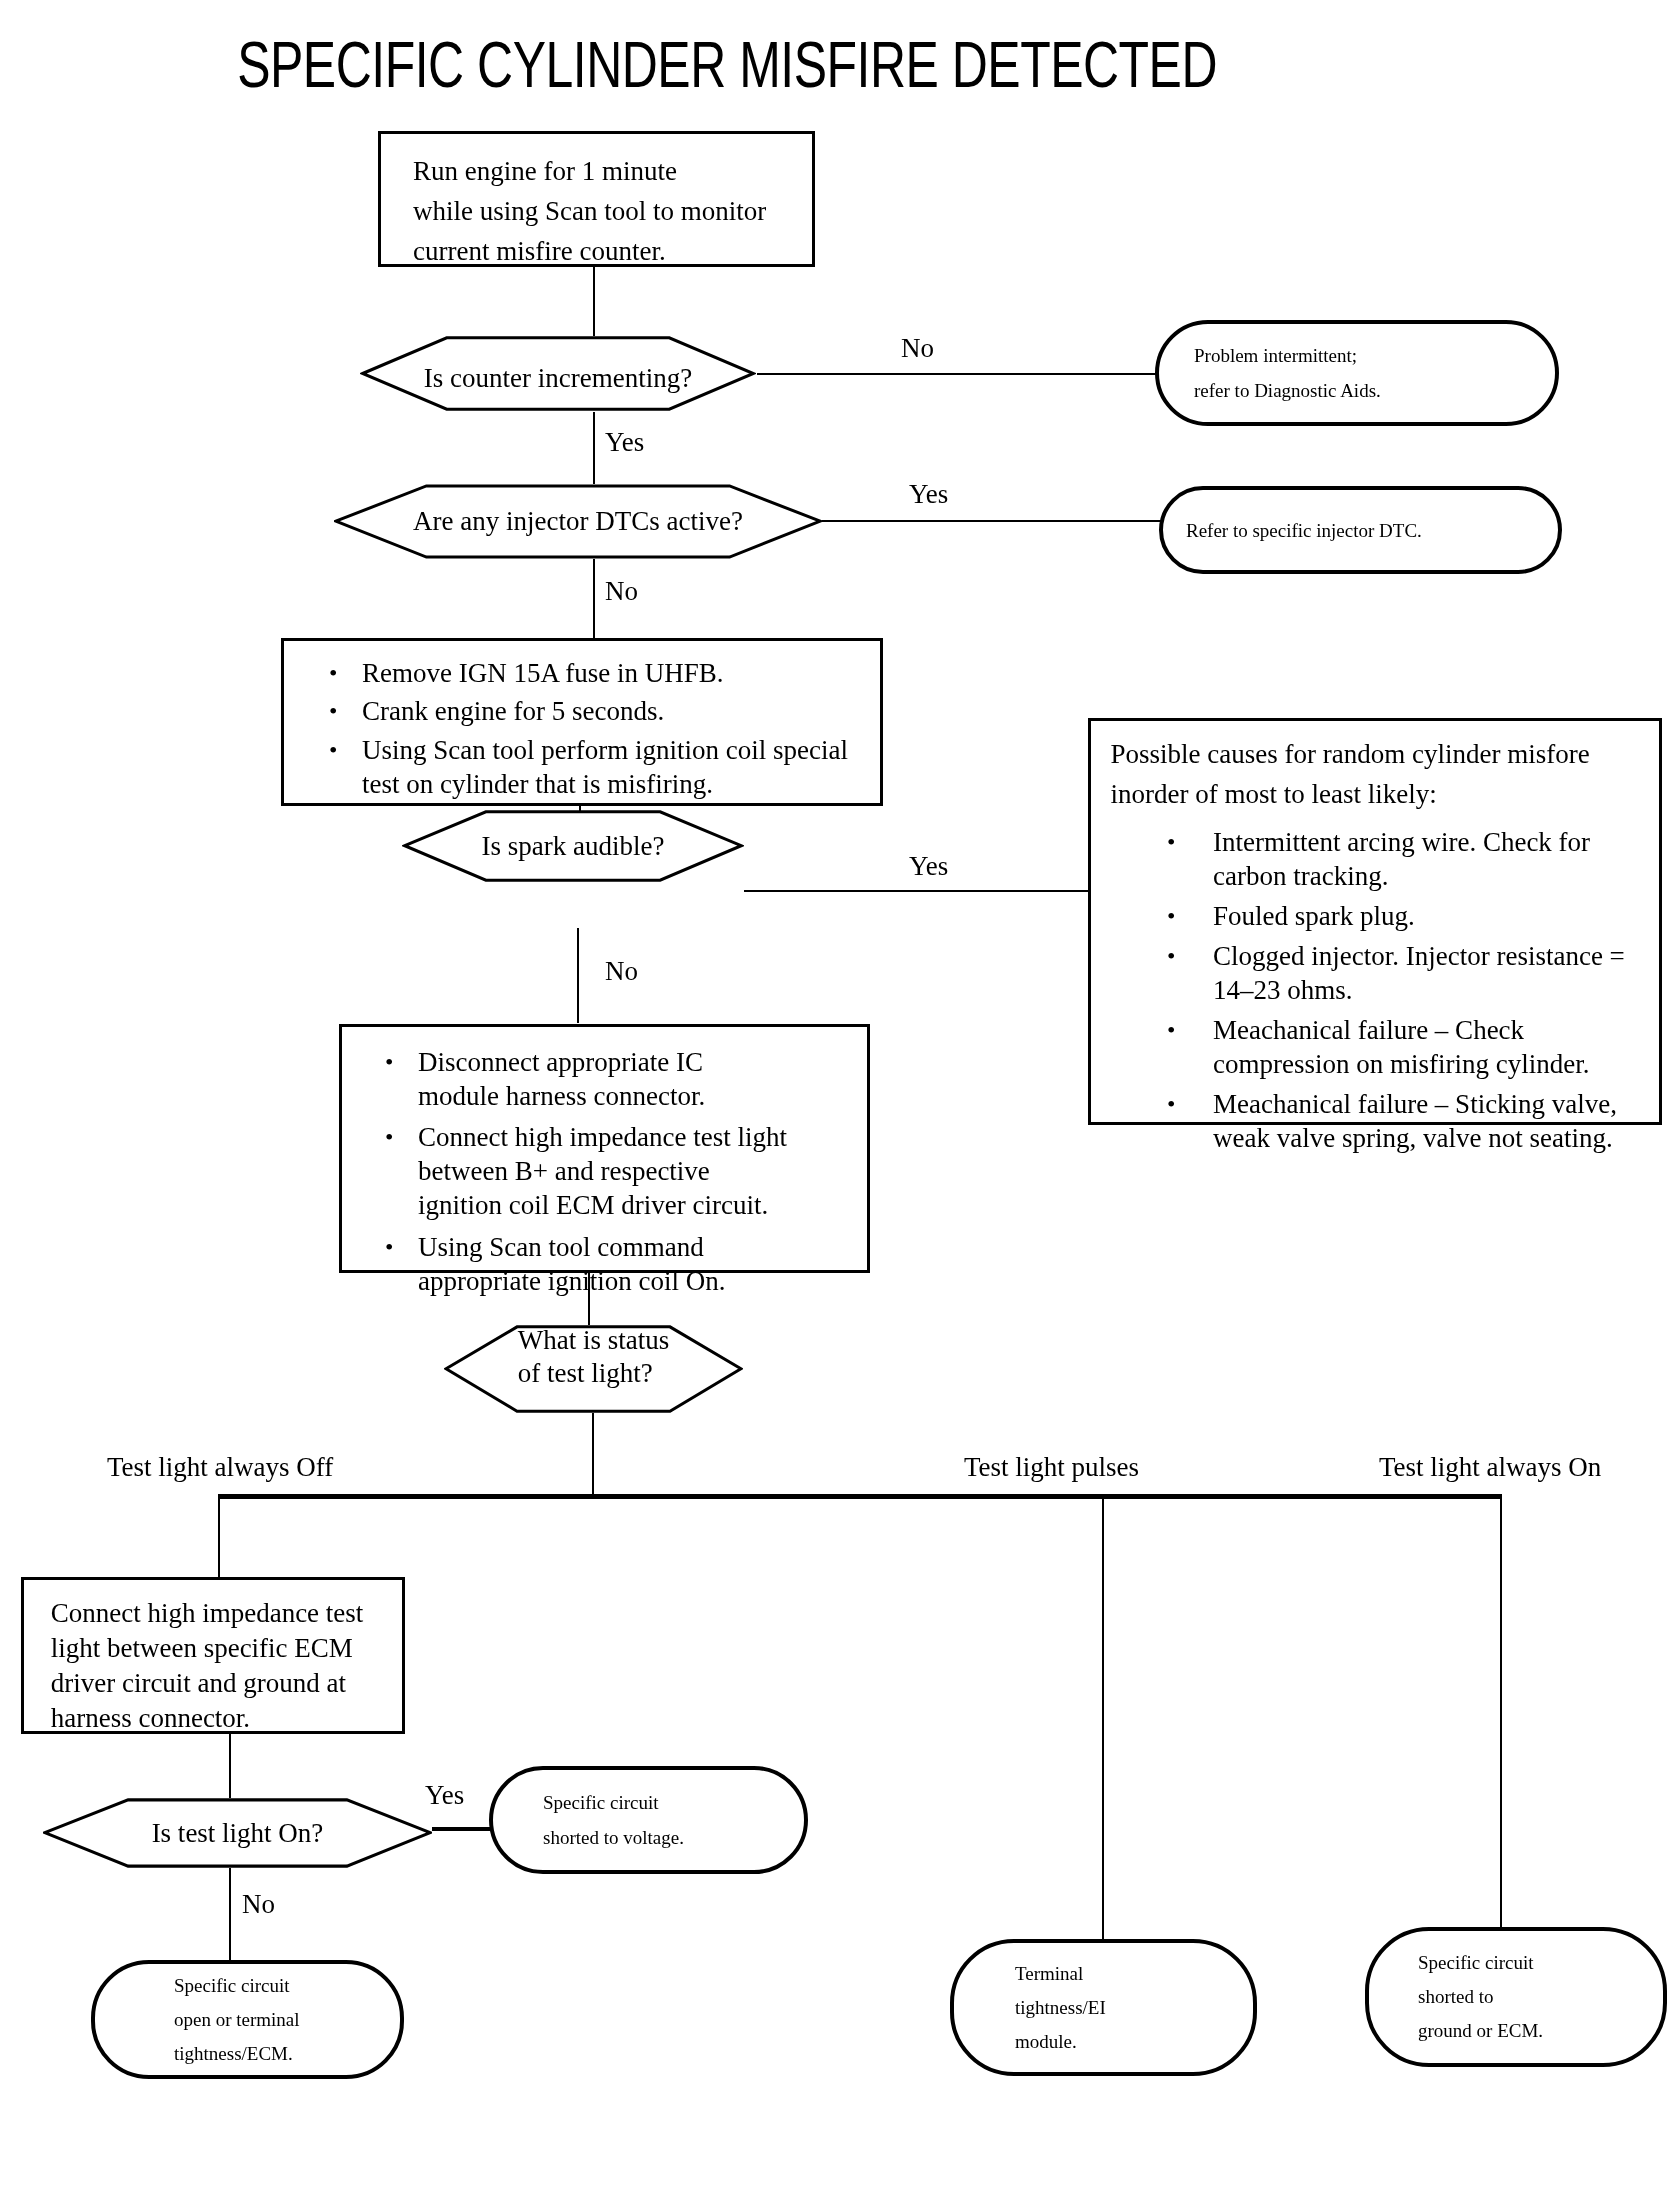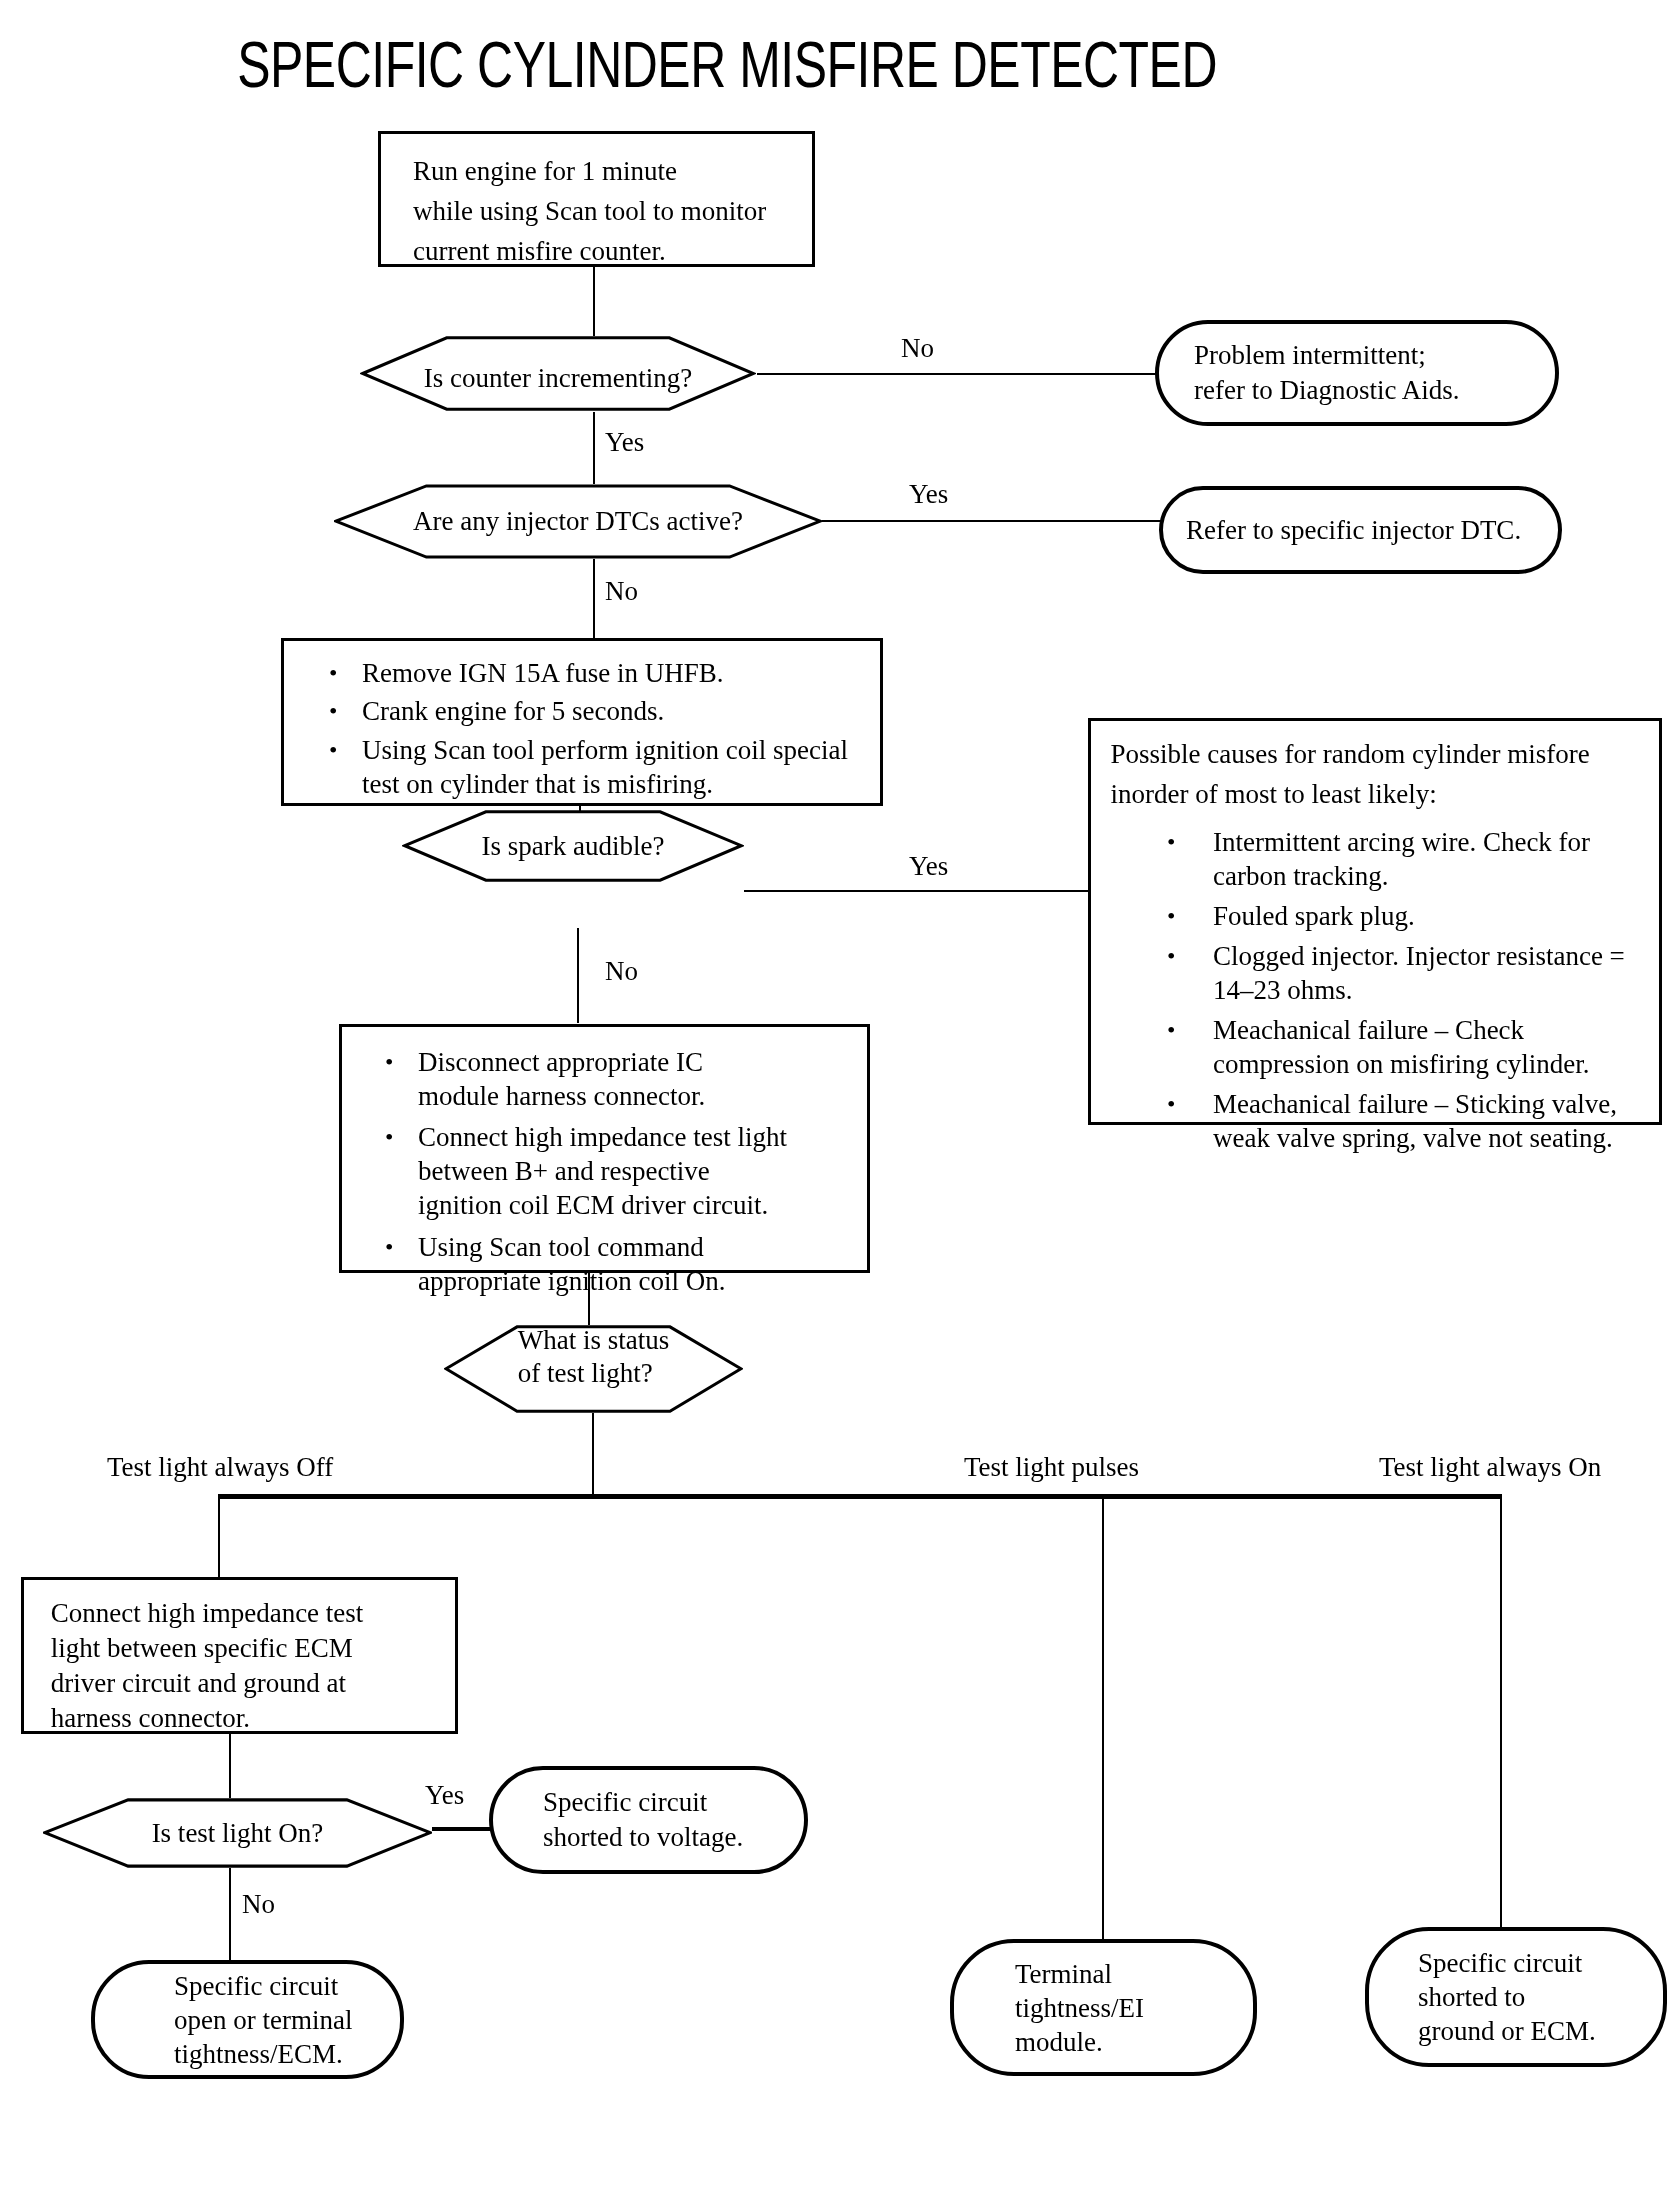--- a/index.html
+++ b/index.html
@@ -17,21 +17,21 @@
   .hexlabel{position:absolute;left:0;top:0;width:100%;height:100%;display:flex;
             align-items:center;justify-content:center;text-align:left;
             font-size:27px;line-height:33px;white-space:pre-line;}
   .txt{font-size:27px;line-height:40px;white-space:pre-line;}
   .edge{position:absolute;background:#000;}
   .lbl{position:absolute;font-size:27px;line-height:30px;white-space:nowrap;}
   .blist{position:absolute;box-sizing:border-box;}
   .bitem{display:flex;align-items:flex-start;}
   .bdot{flex:0 0 33px;font-size:24px;line-height:34px;}
   .btxt{flex:1;font-size:27px;line-height:34px;white-space:pre-line;}
-  .pilltxt{font-size:27px;line-height:35px;white-space:pre-line;}
+  .pilltxt{font-size:19px;line-height:35px;white-space:pre-line;}
 </style>
 </head>
 <body>
 
 <div id="canvas">
 
   <div class="title"><span>SPECIFIC CYLINDER MISFIRE DETECTED</span></div>
 
   <div class="pbox" style="left:378px;top:131px;width:437px;height:136px;">
     <div class="txt" style="padding:17px 12px 0 32px;">Run engine for 1 minute
@@ -175,21 +175,21 @@
 
   <div class="lbl" style="left:107px;top:1452px;">Test light always Off</div>
   <div class="lbl" style="left:964px;top:1452px;">Test light pulses</div>
   <div class="lbl" style="left:1379px;top:1452px;">Test light always On</div>
 
   <div class="edge" style="left:218px;top:1494px;width:1284px;height:4.9px;"></div>
   <div class="edge" style="left:218px;top:1499px;width:1.8px;height:78px;"></div>
   <div class="edge" style="left:1102px;top:1499px;width:1.8px;height:440px;"></div>
   <div class="edge" style="left:1500px;top:1499px;width:1.8px;height:428px;"></div>
 
-  <div class="pbox" style="left:20.7px;top:1577px;width:437px;height:157px;">
+  <div class="pbox" style="left:20.7px;top:1577px;width:384px;height:157px;">
     <div class="txt" style="padding:16px 7.3px 0 27px;line-height:35px;">Connect high impedance test
 light between specific ECM
 driver circuit and ground at
 harness connector.</div>
   </div>
 
   <div class="edge" style="left:229px;top:1734px;width:1.8px;height:64px;"></div>
 
   <div class="hexwrap" style="left:43px;top:1798px;width:389px;height:70px;">
     <svg width="389" height="70" viewBox="0 0 640 115">

